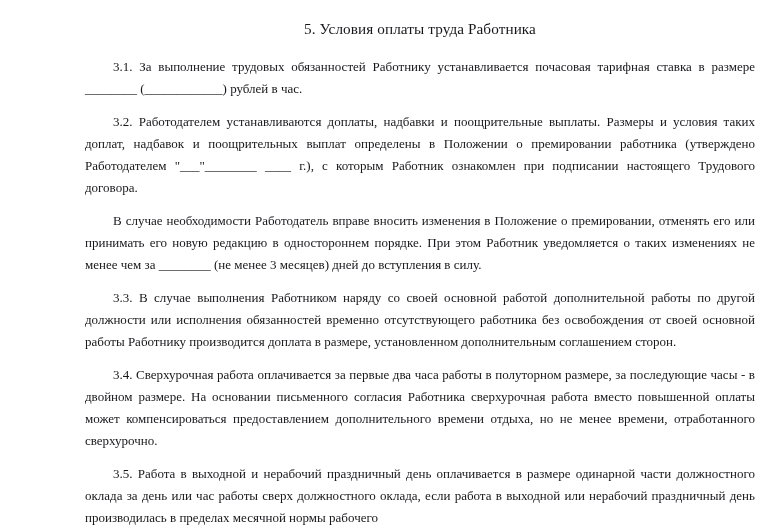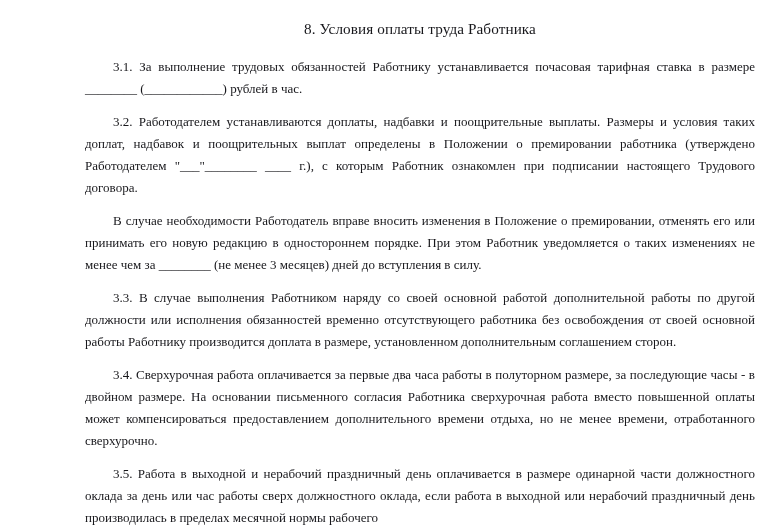--- a/index.html
+++ b/index.html
@@ -67,21 +67,21 @@
   .para.clipped {
     margin-top: 11px;
   }
 </style>
 </head>
 <body>
 
 <div class="page">
   <div class="doc-body">
 
-    <h1 class="doc-title">8. Условия оплаты труда Работника</h1>
+    <h1 class="doc-title">5. Условия оплаты труда Работника</h1>
 
     <p class="para gap-lg">3.1. За выполнение трудовых обязанностей Работнику устанавливается почасовая тарифная ставка в размере ________ (____________) рублей в час.</p>
 
     <p class="para gap-sm">3.2. Работодателем устанавливаются доплаты, надбавки и поощрительные выплаты. Размеры и условия таких доплат, надбавок и поощрительных выплат определены в Положении о премировании работника (утверждено Работодателем "___"________ ____ г.), с которым Работник ознакомлен при подписании настоящего Трудового договора.</p>
 
     <p class="para gap-sm">В случае необходимости Работодатель вправе вносить изменения в Положение о премировании, отменять его или принимать его новую редакцию в одностороннем порядке. При этом Работник уведомляется о таких изменениях не менее чем за ________ (не менее 3 месяцев) дней до вступления в силу.</p>
 
     <p class="para gap-sm">3.3. В случае выполнения Работником наряду со своей основной работой дополнительной работы по другой должности или исполнения обязанностей временно отсутствующего работника без освобождения от своей основной работы Работнику производится доплата в размере, установленном дополнительным соглашением сторон.</p>
 
     <p class="para gap-sm">3.4. Сверхурочная работа оплачивается за первые два часа работы в полуторном размере, за последующие часы - в двойном размере. На основании письменного согласия Работника сверхурочная работа вместо повышенной оплаты может компенсироваться предоставлением дополнительного времени отдыха, но не менее времени, отработанного сверхурочно.</p>

